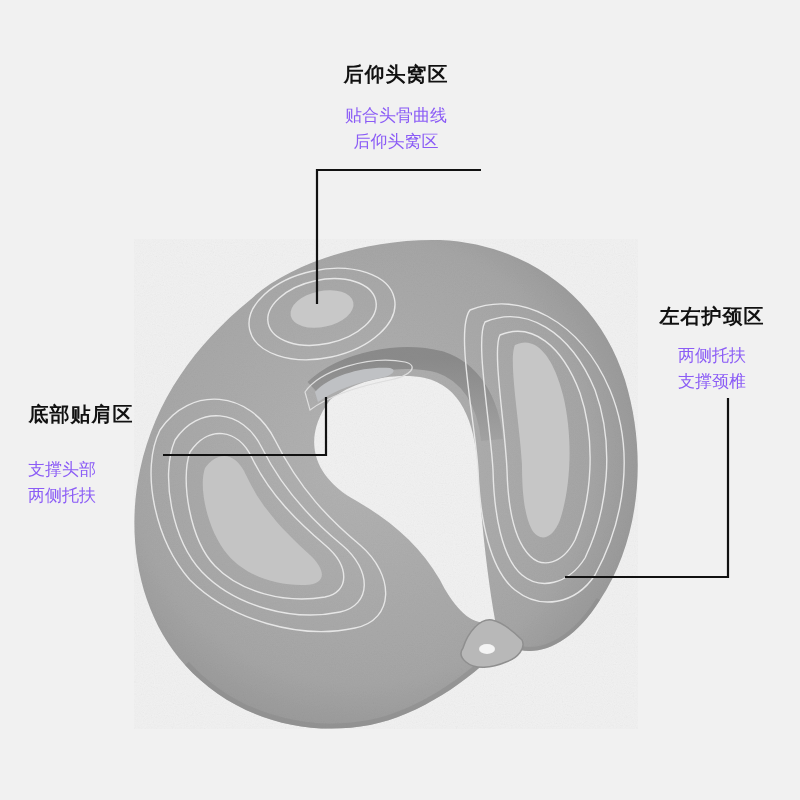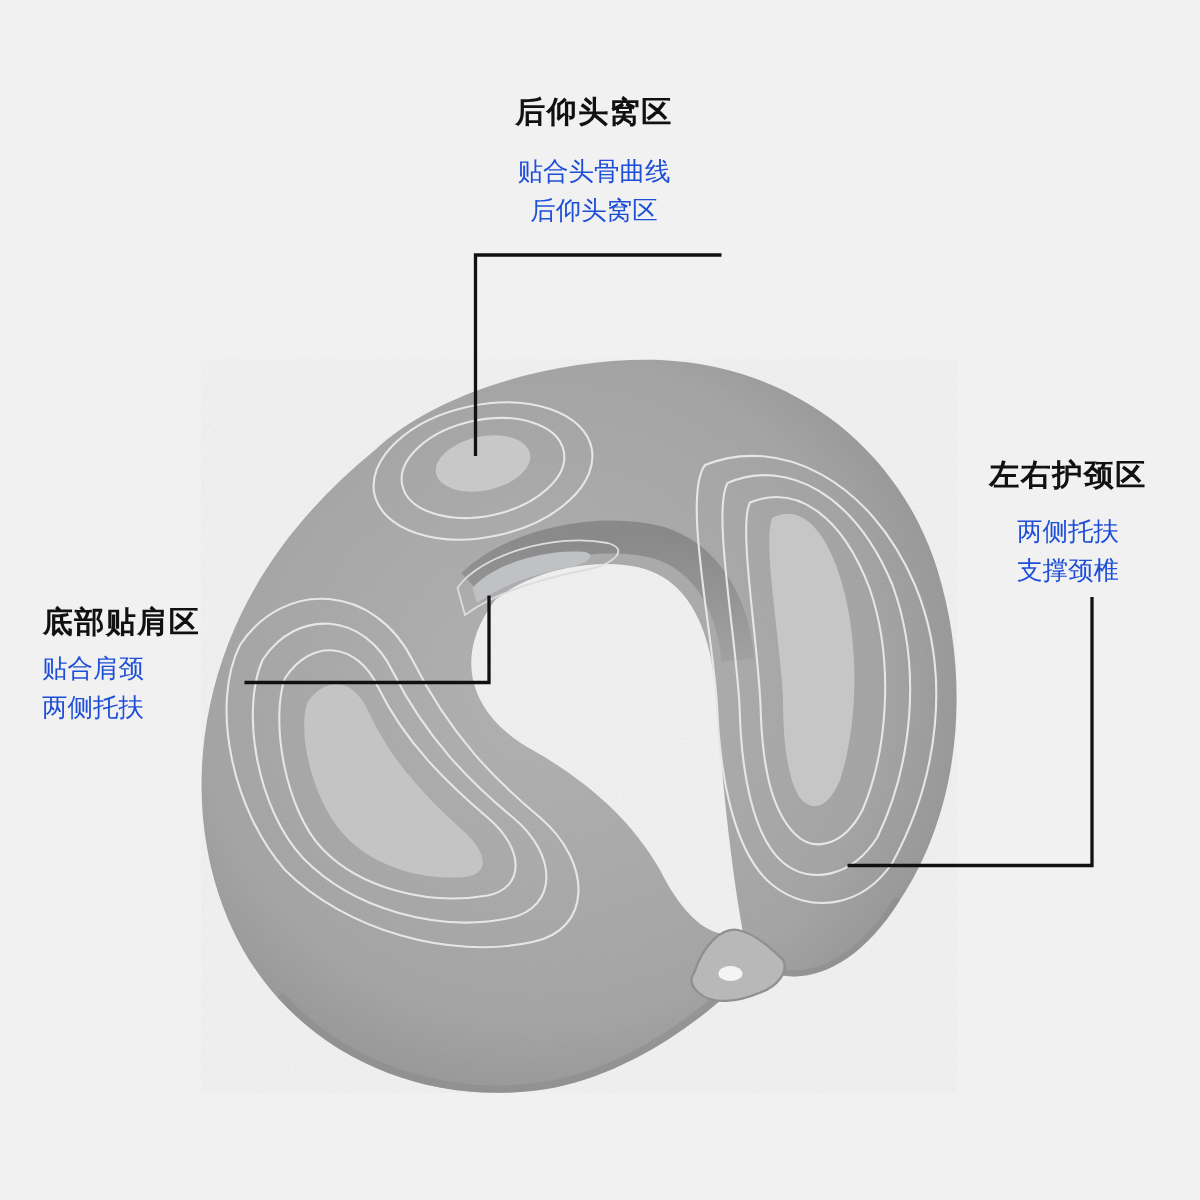--- a/index.html
+++ b/index.html
@@ -13,30 +13,30 @@
     .label { position: absolute; text-align: center; color: #111; }
     .label .title {
       font-size: 20px;
       font-weight: bold;
       letter-spacing: 1px;
       line-height: 36px;
       white-space: nowrap;
     }
     .label .sub {
       font-size: 17px;
-      color: #1d4ed8;
+      color: #8b5cf6;
       line-height: 26px;
       white-space: nowrap;
     }
     #label-top { left: 296px; top: 56px; width: 200px; }
     #label-top .title { margin-bottom: 10px; }
     #label-right { left: 612px; top: 298px; width: 200px; }
     #label-right .title { margin-bottom: 8px; }
     #label-left { left: 0px; top: 396px; width: 162px; }
-    #label-left .title { margin-bottom: 1px; }
+    #label-left .title { margin-bottom: 24px; }
     #label-left .sub { padding-left: 28px; text-align: left; }
   </style>
 </head>
 <body>
 
 <svg class="canvas" viewBox="0 0 800 800" xmlns="http://www.w3.org/2000/svg">
   <defs>
     <radialGradient id="pillowGrad" cx="45%" cy="45%" r="65%">
       <stop offset="0%" stop-color="#b3b3b3"></stop>
       <stop offset="70%" stop-color="#a6a6a6"></stop>
@@ -147,15 +147,15 @@
 </div>
 
 <div class="label" id="label-right">
   <div class="title">左右护颈区</div>
   <div class="sub">两侧托扶</div>
   <div class="sub">支撑颈椎</div>
 </div>
 
 <div class="label" id="label-left">
   <div class="title">底部贴肩区</div>
-  <div class="sub">贴合肩颈</div>
+  <div class="sub">支撑头部</div>
   <div class="sub">两侧托扶</div>
 </div>
 
 </body></html>

